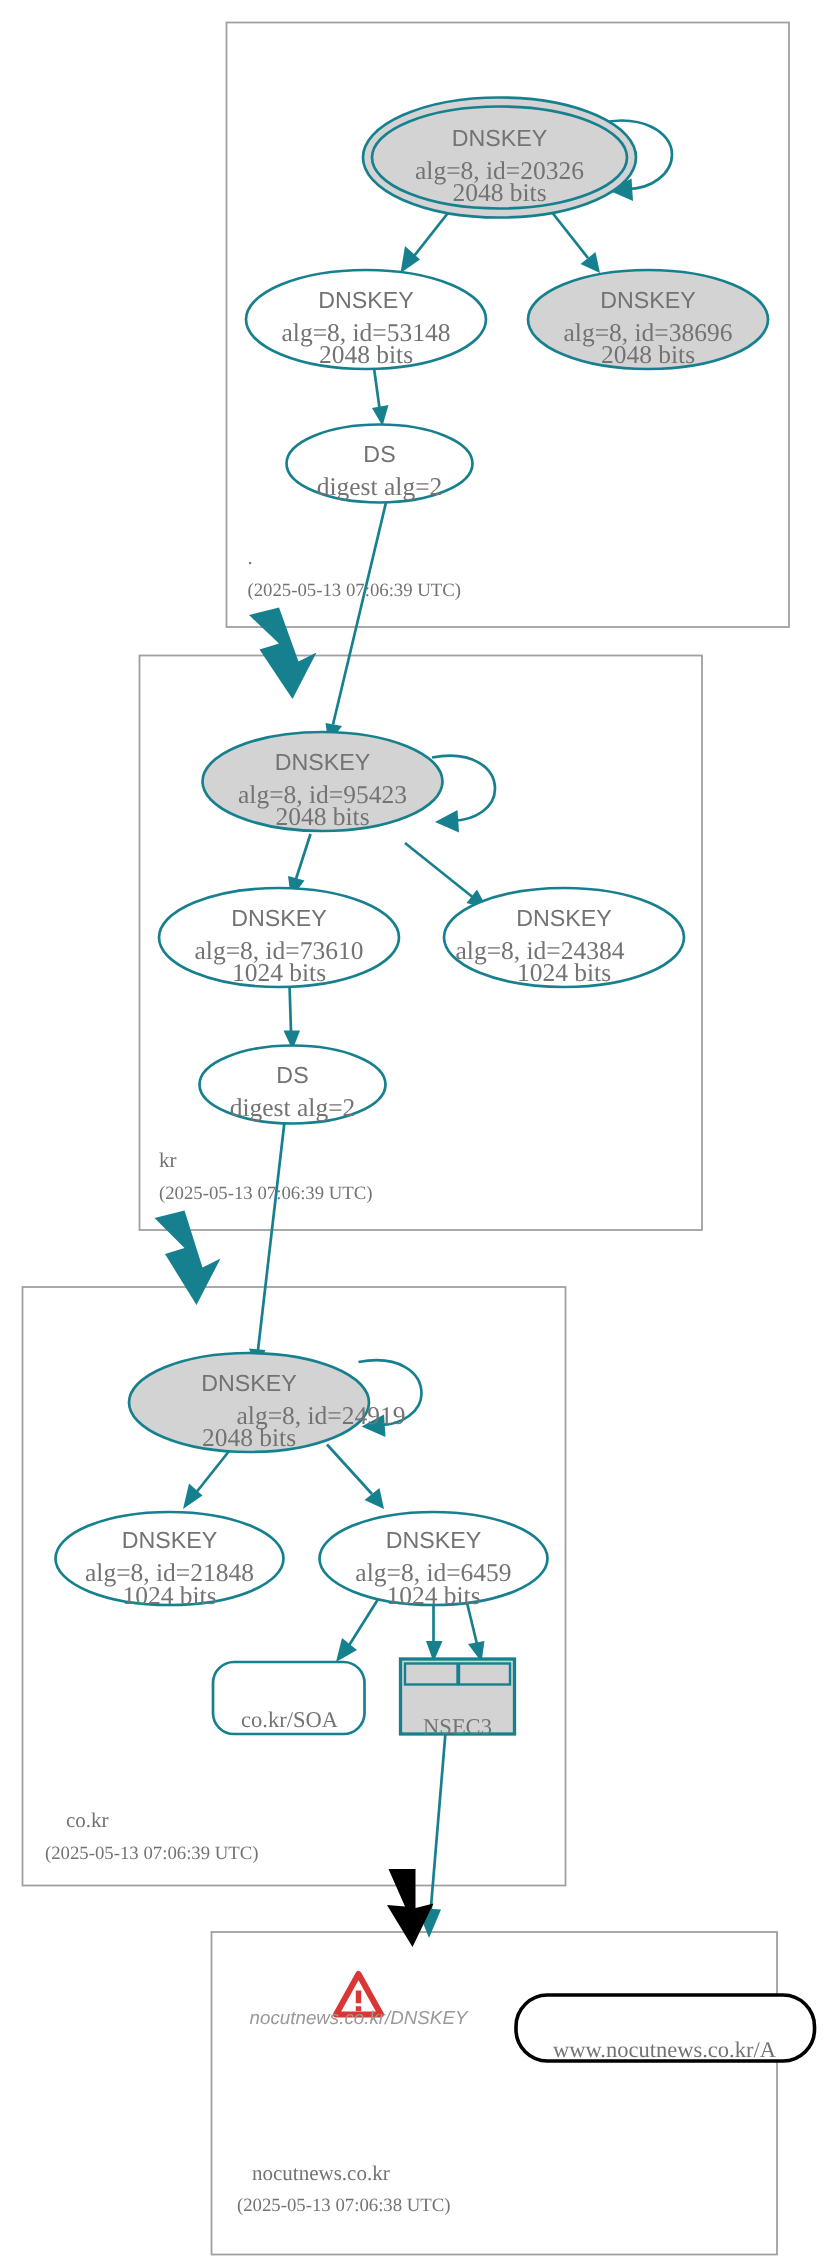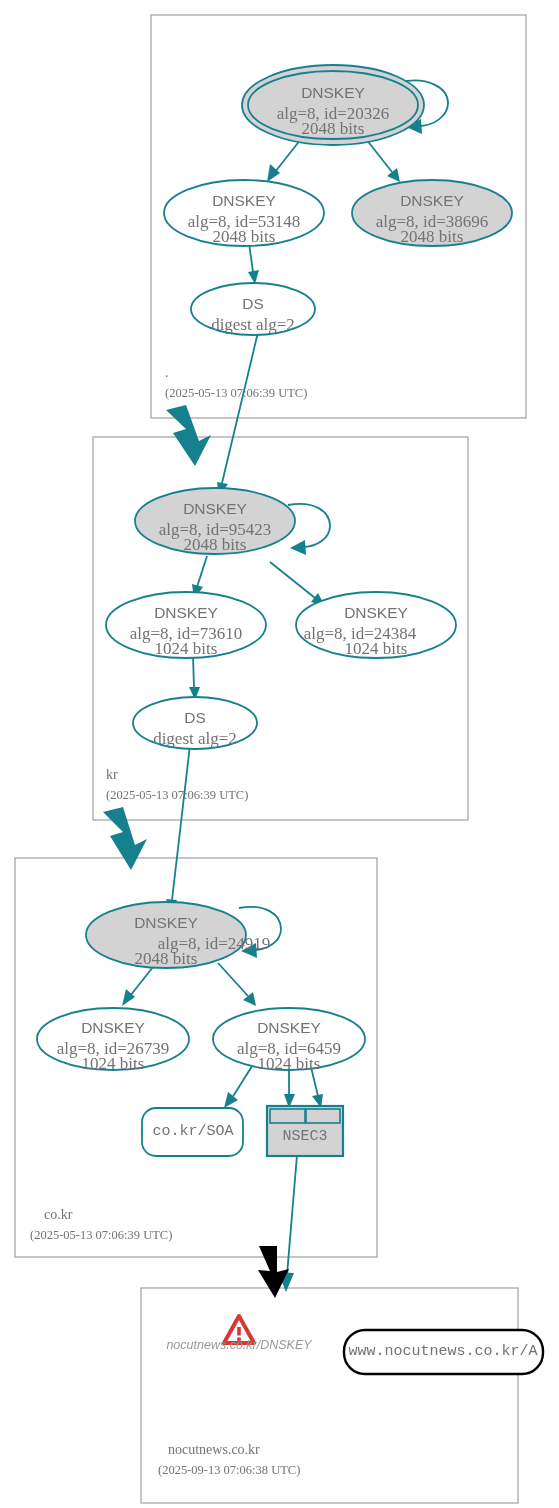--- a/index.html
+++ b/index.html
@@ -84,23 +84,24 @@
     font-family: "Liberation Sans", sans-serif;
     font-size: 15.5px;
     text-align: center;
   }
   .node-sub {
     font-family: "Liberation Serif", serif;
     font-size: 17px;
     text-align: center;
   }
   .node-plain {
-    font-family: Liberation Mono, monospace;
+    font-family: Liberation Serif, serif;
     font-size: 15px;
     text-align: center;
+    margin-top: 16px;
   }
   .zone-name {
     font-family: "Liberation Serif", serif;
     font-size: 14px;
   }
   .zone-time {
     font-family: "Liberation Serif", serif;
     font-size: 12.5px;
   }
   .err-label {
@@ -281,32 +282,32 @@
   <div class="txt node-sub ctr" style="left:195px; top:730px;">digest alg=2</div>
 
   <div class="txt zone-name" style="left:106px; top:768px;">kr</div>
   <div class="txt zone-time" style="left:106px; top:789px;">(2025-05-13 07:06:39 UTC)</div>
 
   <div class="txt node-title ctr" style="left:166px; top:915px;">DNSKEY</div>
   <div class="txt node-sub ctr" style="left:178px; top:935px;margin-left:36px;">alg=8, id=24919</div>
   <div class="txt node-sub ctr" style="left:166px; top:950px;">2048 bits</div>
 
   <div class="txt node-title ctr" style="left:113px; top:1020px;">DNSKEY</div>
-  <div class="txt node-sub ctr" style="left:113px; top:1040px;">alg=8, id=26739</div>
+  <div class="txt node-sub ctr" style="left:113px; top:1040px;">alg=8, id=21848</div>
   <div class="txt node-sub ctr" style="left:113px; top:1055px;">1024 bits</div>
 
   <div class="txt node-title ctr" style="left:289px; top:1020px;">DNSKEY</div>
   <div class="txt node-sub ctr" style="left:289px; top:1040px;">alg=8, id=6459</div>
   <div class="txt node-sub ctr" style="left:289px; top:1055px;">1024 bits</div>
 
   <div class="txt node-plain ctr" style="left:193px; top:1124px;">co.kr/SOA</div>
   <div class="txt node-plain ctr" style="left:305px; top:1129px;">NSEC3</div>
 
   <div class="txt zone-name" style="left:44px; top:1208px;">co.kr</div>
   <div class="txt zone-time" style="left:30px; top:1229px;">(2025-05-13 07:06:39 UTC)</div>
 
   <div class="txt err-label ctr" style="left:239px; top:1339px;">nocutnews.co.kr/DNSKEY</div>
   <div class="txt node-plain ctr" style="left:443px; top:1344px;">www.nocutnews.co.kr/A</div>
 
   <div class="txt zone-name" style="left:158px; top:1443px;margin-left:10px;">nocutnews.co.kr</div>
-  <div class="txt zone-time" style="left:158px; top:1464px;">(2025-09-13 07:06:38 UTC)</div>
+  <div class="txt zone-time" style="left:158px; top:1464px;">(2025-05-13 07:06:38 UTC)</div>
 
 </div>
 
 </body></html>

